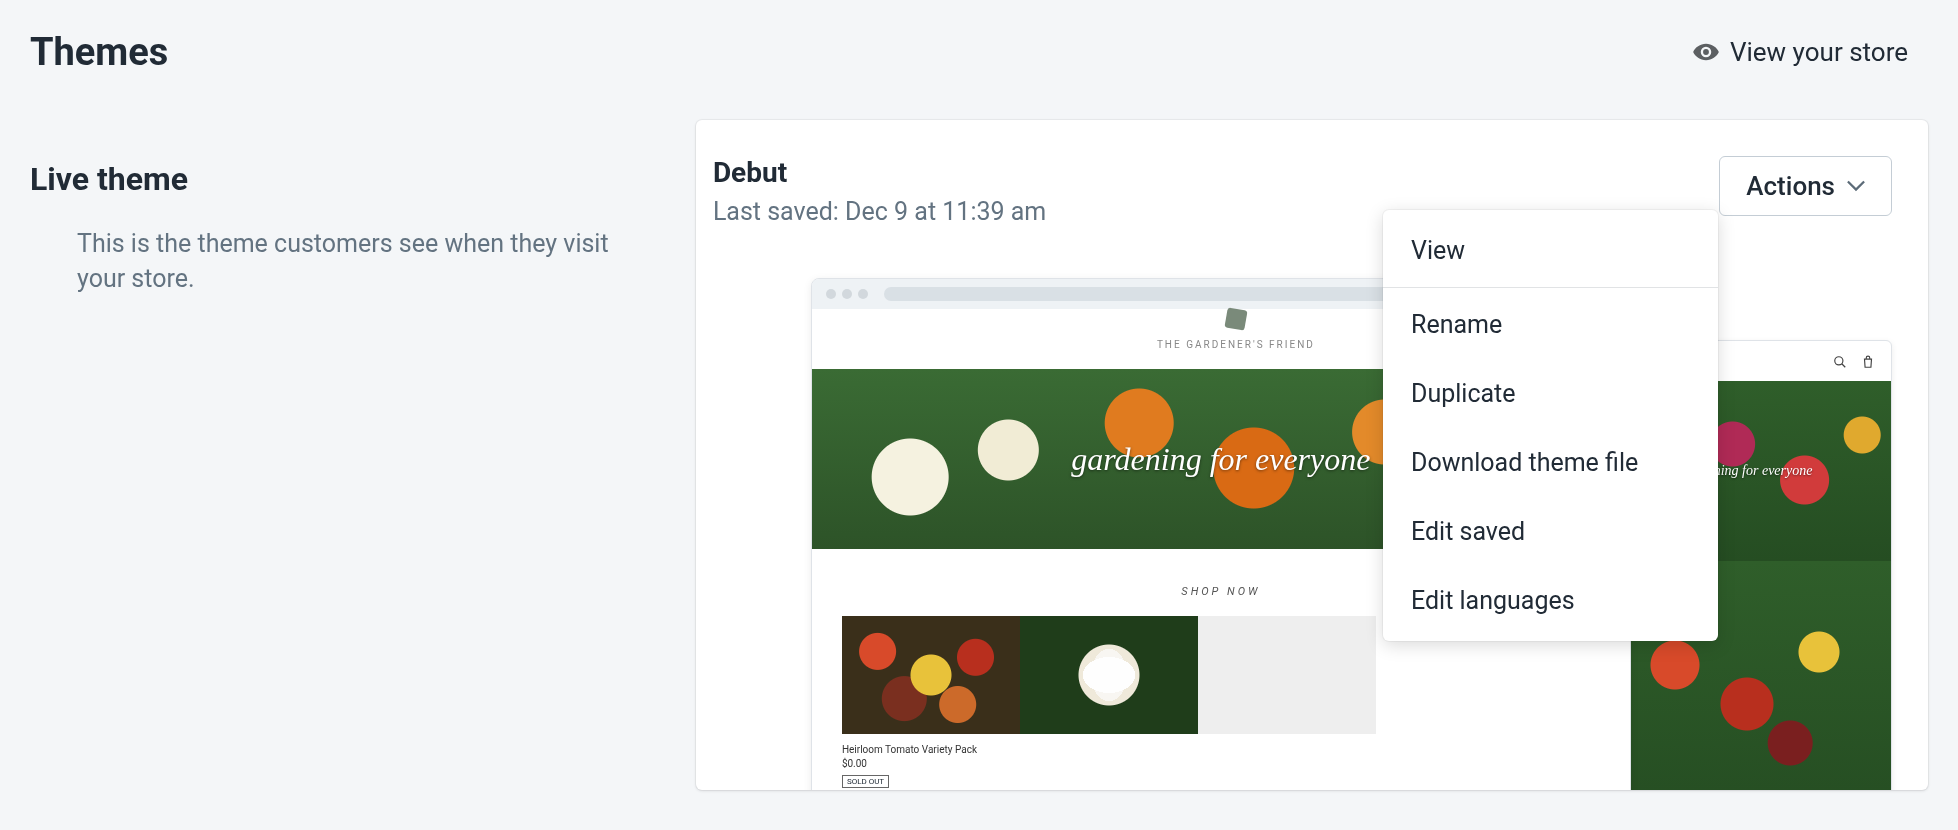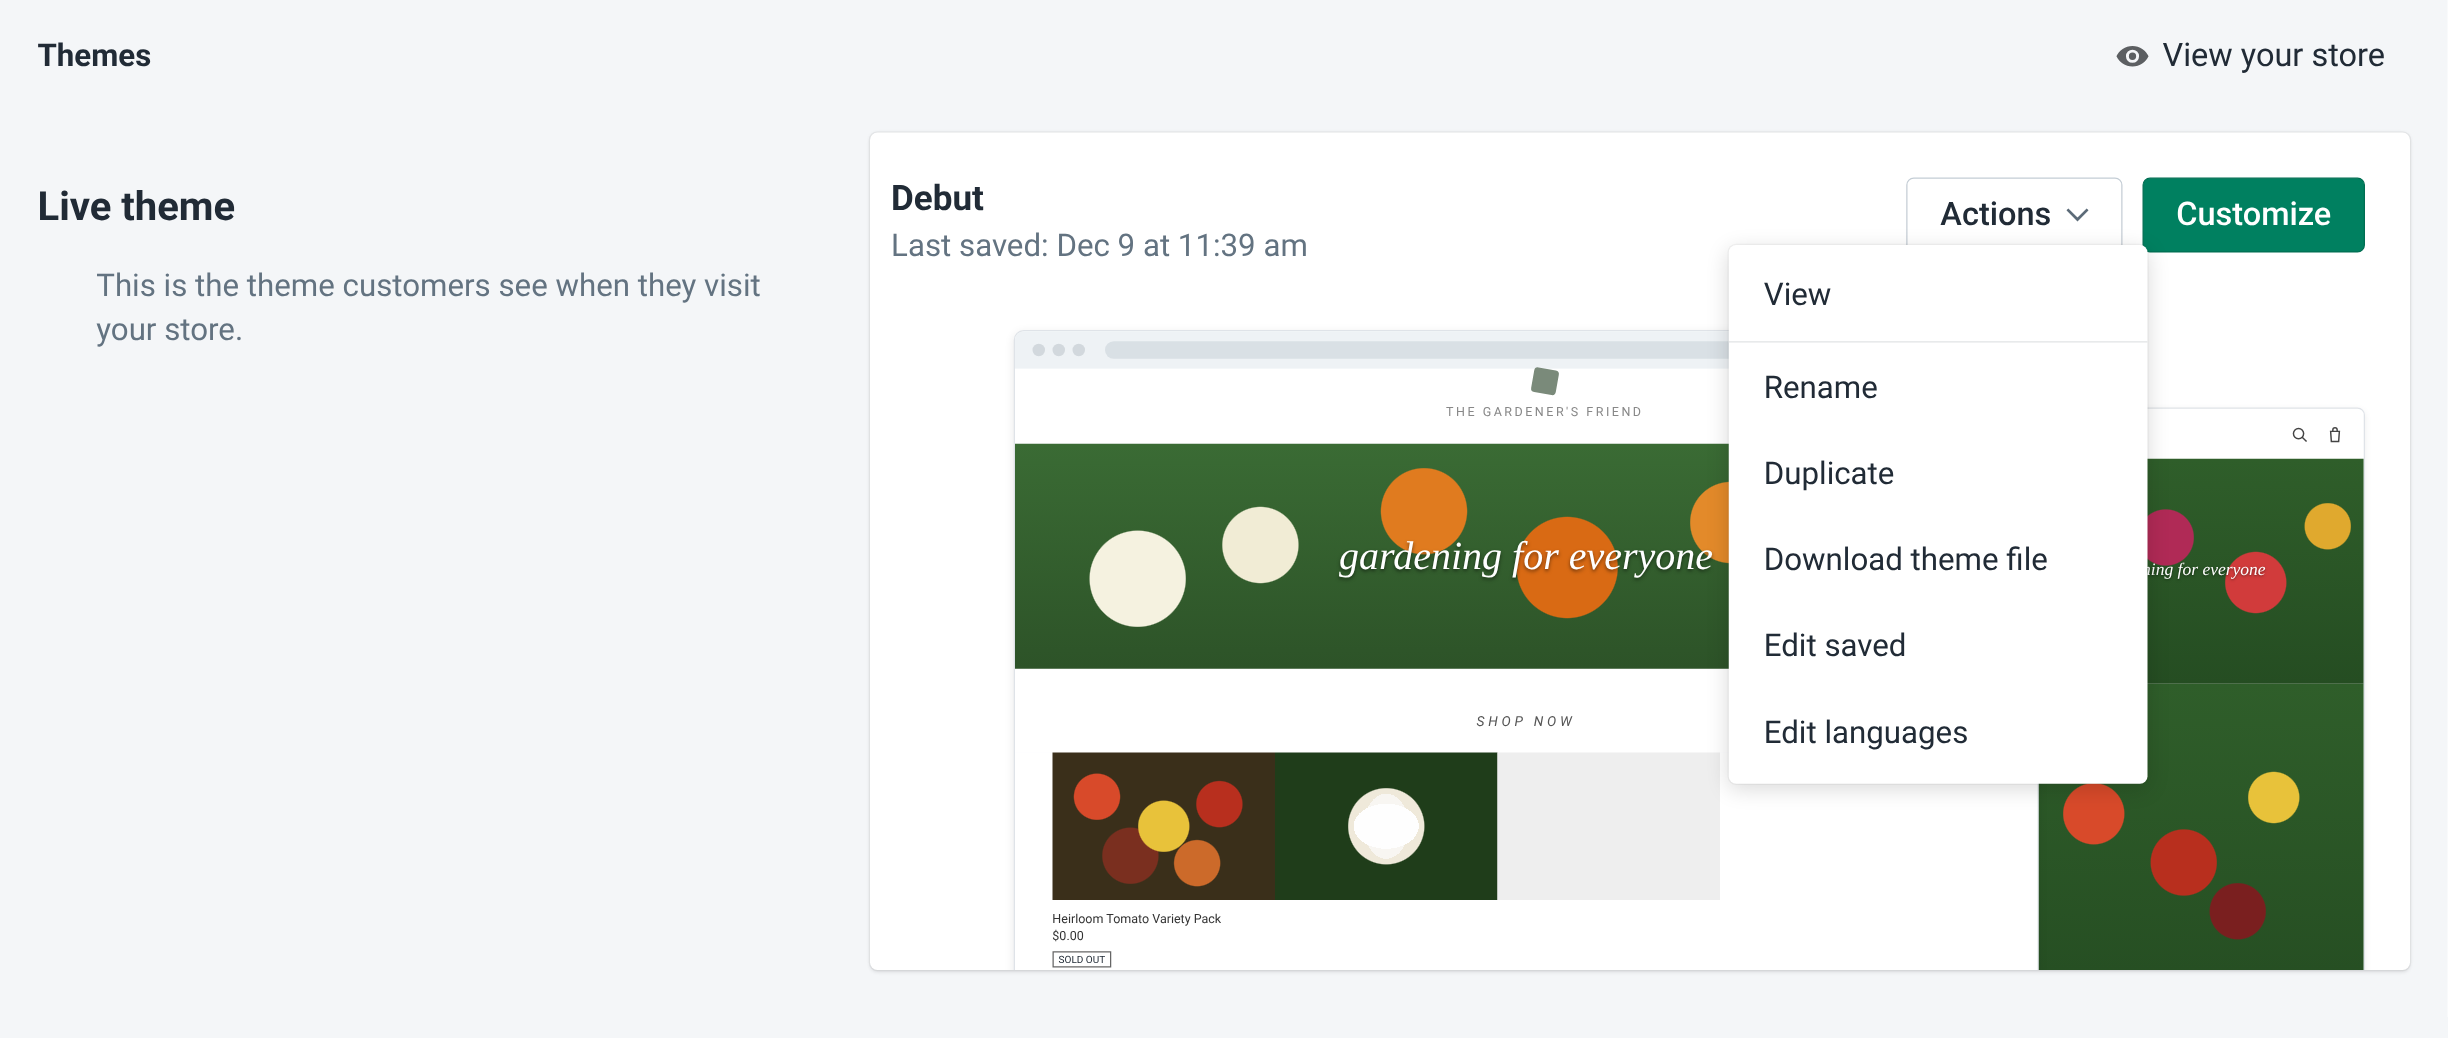--- a/index.html
+++ b/index.html
@@ -15,21 +15,21 @@
     padding: 30px 30px 0 30px;
     position: relative;
   }
   .header-row {
     display: flex;
     justify-content: space-between;
     align-items: center;
     margin-bottom: 46px;
   }
   .page-title {
-    font-size: 25px;
+    font-size: 38px;
     font-weight: 700;
   }
   .view-store {
     display: flex;
     align-items: center;
     gap: 10px;
     font-size: 26px;
     color: #212b36;
     cursor: pointer;
     padding-right: 20px;
@@ -325,23 +325,20 @@
         </div>
         <div class="card-actions">
           <div class="btn btn-secondary">
             <span>Actions</span>
             <span class="caret-down">
               <svg viewBox="0 0 20 12">
                   <path d="M1 1l9 9 9-9" stroke="#5c6b78" stroke-width="2.5" fill="none"></path>
                 </svg>
             </span>
           </div>
-          <div class="btn btn-primary">
-            <span>Customize</span>
-          </div>
         </div>
       </div>
 
       <div class="dropdown">
         <div class="dropdown-item">View</div>
         <div class="dropdown-divider"></div>
         <div class="dropdown-item">Rename</div>
         <div class="dropdown-item">Duplicate</div>
         <div class="dropdown-item">Download theme file</div>
         <div class="dropdown-item">Edit saved</div>

